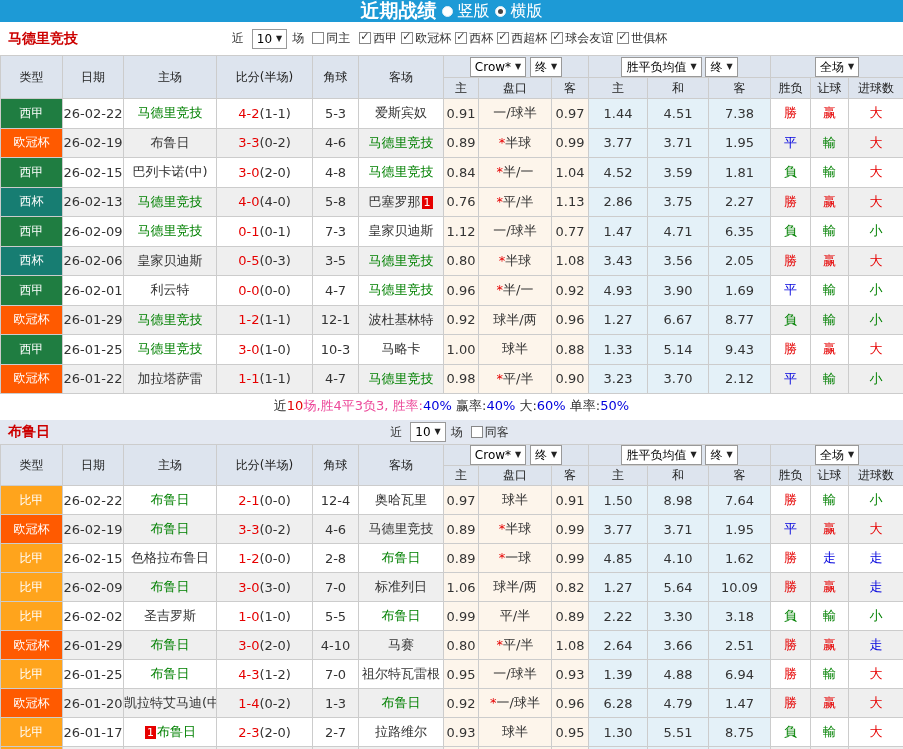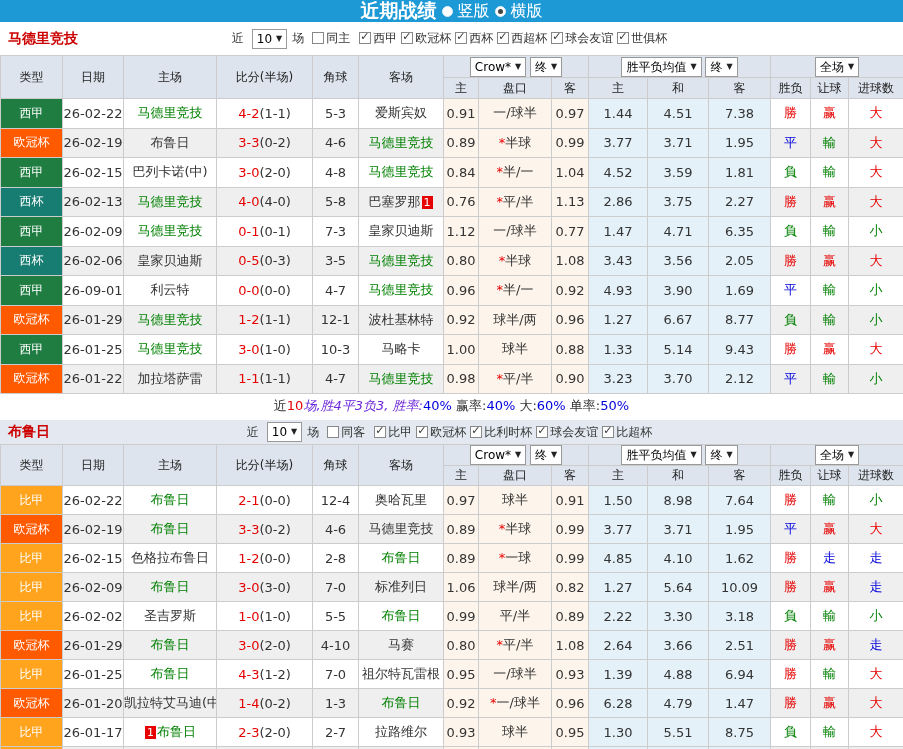--- a/index.html
+++ b/index.html
@@ -232,21 +232,21 @@
         <td class="odds">1.08</td>
         <td class="mean">3.43</td>
         <td class="mean">3.56</td>
         <td class="mean">2.05</td>
         <td class="res"><span style="color: rgb(230, 0, 0);">勝</span></td>
         <td class="res"><span style="color: rgb(230, 0, 0);">赢</span></td>
         <td class="res"><span style="color: rgb(230, 0, 0);">大</span></td>
       </tr>
       <tr class="row-odd">
         <td class="type-cell" style="background: rgb(31, 125, 65);">西甲</td>
-        <td>26-09-01</td>
+        <td>26-02-01</td>
         <td><span>利云特</span></td>
         <td><span class="score-main">0-0</span><span class="half">(0-0)</span></td>
         <td>4-7</td>
         <td><span class="focus">马德里竞技</span></td>
         <td class="odds">0.96</td>
         <td class="odds"><span class="star">*</span><span>半/一</span></td>
         <td class="odds">0.92</td>
         <td class="mean">4.93</td>
         <td class="mean">3.90</td>
         <td class="mean">1.69</td>
@@ -304,41 +304,40 @@
         <td class="res"><span style="color: rgb(0, 0, 221);">平</span></td>
         <td class="res"><span style="color: rgb(0, 128, 0);">輸</span></td>
         <td class="res"><span style="color: rgb(0, 128, 0);">小</span></td>
       </tr>
     </tbody>
 </table>
 
 <div class="summary">
     <span style="color: rgb(51, 51, 51); white-space: pre;">近</span>
     <span style="color: rgb(230, 0, 0); white-space: pre;">10</span>
-    <span style="color: #6d28d9; white-space: pre; font-style: italic;">场,胜4平3负3, 胜率:</span>
+    <span style="color: #ec4899; white-space: pre;">场,胜4平3负3, 胜率:</span>
     <span style="color: rgb(0, 0, 221); white-space: pre;">40%</span>
     <span style="color: rgb(51, 51, 51); white-space: pre;"> 赢率:</span>
     <span style="color: rgb(0, 0, 221); white-space: pre;">40%</span>
     <span style="color: rgb(51, 51, 51); white-space: pre;"> 大:</span>
     <span style="color: rgb(0, 0, 221); white-space: pre;">60%</span>
     <span style="color: rgb(51, 51, 51); white-space: pre;"> 单率:</span>
     <span style="color: rgb(0, 0, 221); white-space: pre;">50%</span>
   </div>
 <div class="gap"></div>
 
 <div class="filter-row alt">
   <span class="team-title">布鲁日</span>
   <span class="filter-label">近</span>
   <span class="select-box">
       <span>10</span>
       <span class="arrow">▼</span>
     </span>
   <span class="filter-label">场</span>
   <label><span class="checkbox"></span><span>同客</span></label>
-  <span><label><span class="checkbox checked"></span><span>比甲</span></label><label><span class="checkbox checked"></span><span>欧冠杯</span></label><label><span class="checkbox checked"></span><span>比利时杯</span></label><label><span class="checkbox checked"></span><span>球会友谊</span></label><label><span class="checkbox checked"></span><span>比超杯</span></label></span>
 </div>
 
 <table class="t2">
   <colgroup>
     <col style="width:62px">
       <col style="width:61px">
       <col style="width:93px">
       <col style="width:96px">
       <col style="width:46px">
       <col style="width:85px">

